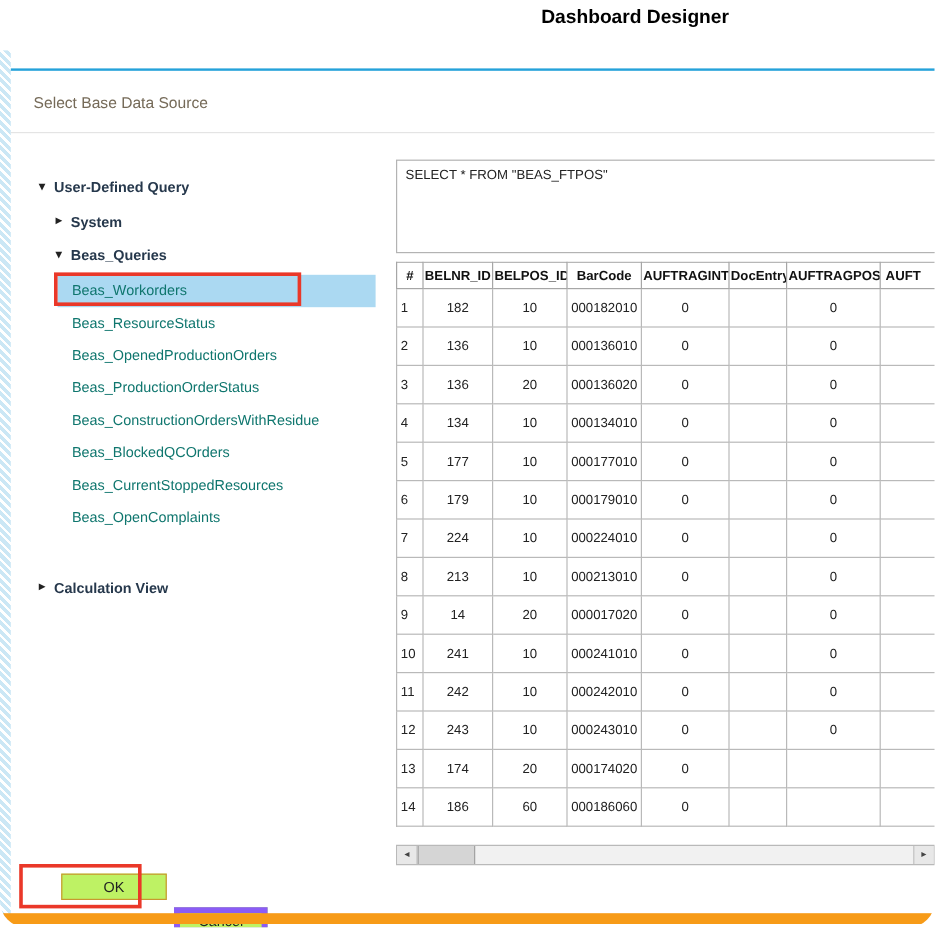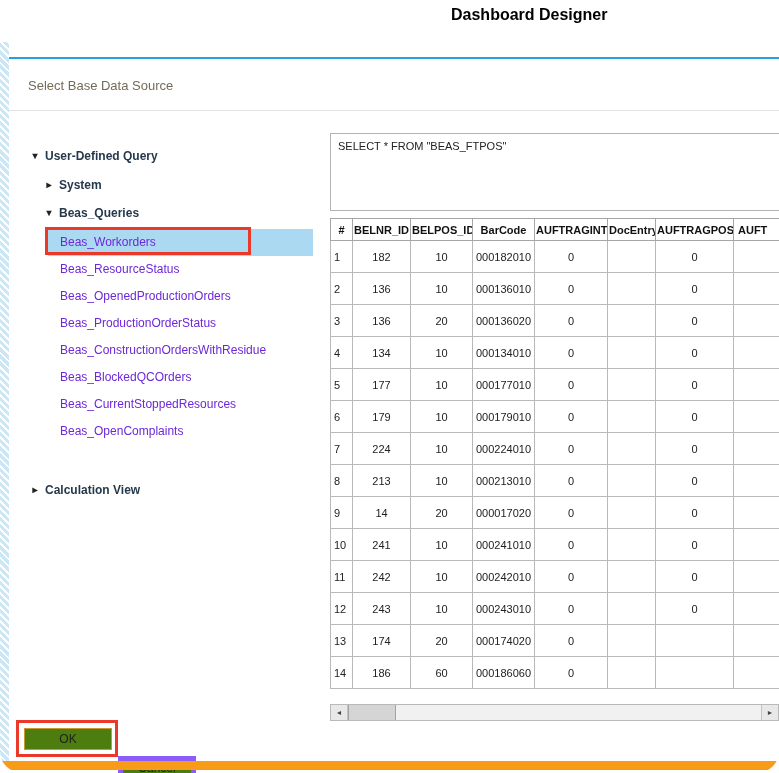--- a/index.html
+++ b/index.html
@@ -13,21 +13,21 @@
     background:repeating-linear-gradient(45deg,#ffffff 0 2px,#cbe7f5 2px 5px); }
   .top-blue-line { position:absolute; left:9px; top:57px; width:770px; height:2px; background:#25a2da; }
   .panel-header { position:absolute; left:28px; top:78px; font-size:13px; color:#756a58; }
   .header-divider { position:absolute; left:9px; top:110px; width:770px; height:1px; background:#e4e4e4; }
 
   .tree-node { position:absolute; display:flex; align-items:center; gap:5px; height:18px;
     font-size:12px; font-weight:bold; color:#26384c; cursor:pointer; white-space:nowrap; }
   .tri { font-size:10px; color:#222; width:10px; line-height:1; text-align:center; }
 
   .leaf-list { position:absolute; left:48px; top:229px; width:265px; }
-  .tree-leaf { height:27px; line-height:27px; padding-left:12px; font-size:12px; color:#6d28d9;
+  .tree-leaf { height:27px; line-height:27px; padding-left:12px; font-size:12px; color:#0f766e;
     cursor:pointer; white-space:nowrap; }
   .tree-leaf.selected { background:#abd9f2; }
 
   .sql-box { position:absolute; left:330px; top:133px; width:455px; height:78px;
     border:1px solid #b3b3b3; background:#fff; font-size:11px; color:#222;
     padding:6px 7px; white-space:pre; overflow:hidden; cursor:text; }
 
   .grid-wrap { position:absolute; left:330px; top:218px; width:449px; height:486px; overflow:hidden; }
   .grid { border-collapse:collapse; table-layout:fixed; width:523px; background:#fff; }
   .grid th { border:1px solid #a6a6a6; font-size:11px; font-weight:bold; height:22px;
@@ -40,21 +40,21 @@
   .hscroll { position:absolute; left:330px; top:704px; width:449px; height:17px;
     border:1px solid #b9b9b9; background:#f1f1f1; display:flex; align-items:stretch; }
   .sb-btn { width:17px; background:#e8e8e8; border-right:1px solid #c2c2c2; display:flex;
     align-items:center; justify-content:center; font-size:7px; color:#444; cursor:pointer; flex:0 0 auto; }
   .sb-btn.right { margin-left:auto; border-right:none; border-left:1px solid #c2c2c2; }
   .sb-thumb { width:48px; flex:0 0 auto; background:#d5d5d5; border-left:1px solid #a3a3a3;
     border-right:1px solid #a3a3a3; cursor:pointer; }
   .sb-track { flex:1 1 auto; }
 
   .btn { position:absolute; height:22px; font-family:inherit; font-size:12px; color:#222;
-    background:#4d7c0f; text-align:center; cursor:pointer; }
+    background:#bef264; text-align:center; cursor:pointer;margin-left:27px; }
   .btn.ok { left:24px; top:728px; width:88px; border:1px solid #c9982f; }
   .btn.cancel { left:118px; top:756px; width:78px; border:5px solid #8b5cf6; }
 
   .annotation { position:absolute; border:3px solid #ea3829; pointer-events:none; background:transparent; }
   .ann-query { left:45px; top:227px; width:206px; height:28px; }
   .ann-ok { left:16px; top:720px; width:102px; height:37px; }
 
   .bottom-bar { position:absolute; left:0; top:761px; width:779px; height:9px; background:#f79b18; }
 </style>
 </head>

